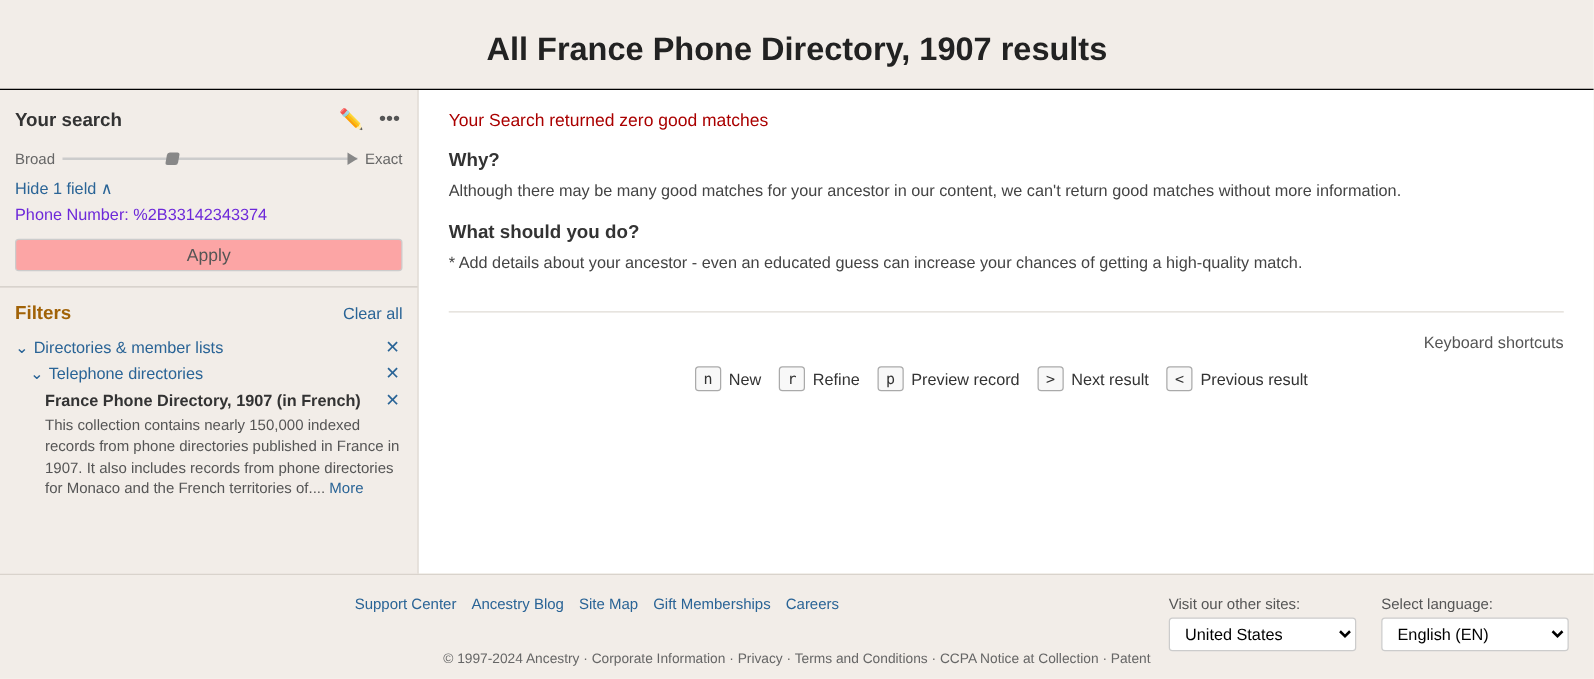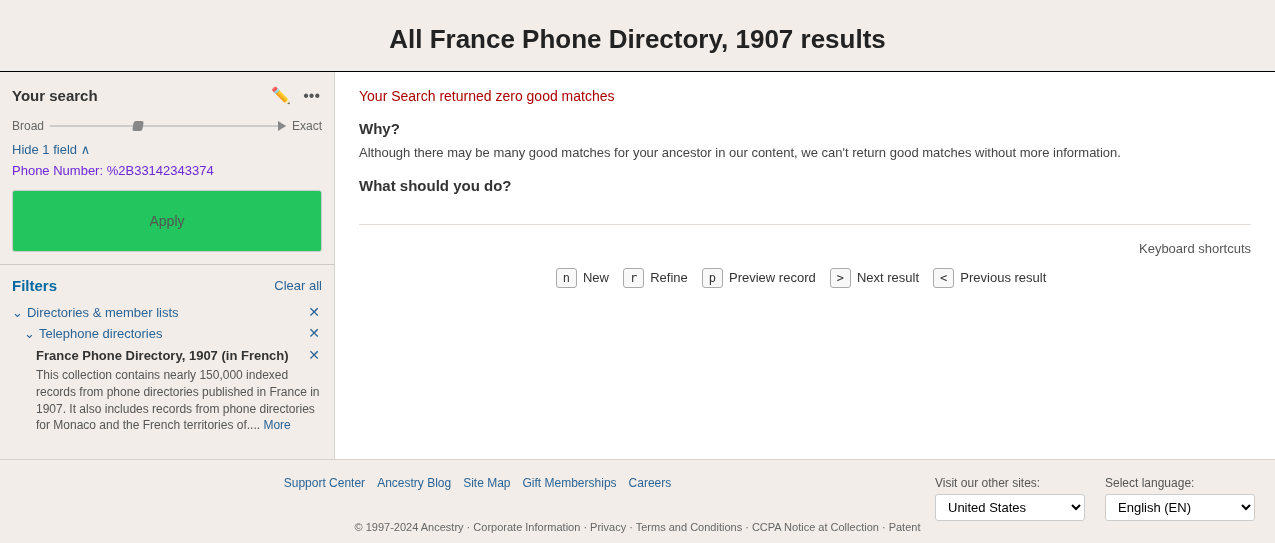--- a/index.html
+++ b/index.html
@@ -85,44 +85,44 @@
     }
     .phone-number-row {
       padding: 0 12px 8px;
       font-size: 13px;
       color: #6d28d9;
     }
     .apply-btn {
       display: block;
       width: calc(100% - 24px);
       margin: 4px 12px 12px;
-      background: #22c55e;
+      background: #fca5a5;
       border: 1px solid #ccc;
       border-radius: 3px;
-      padding: 22px 0;
+      padding: 4px 0;
       text-align: center;
       color: #555;
       font-size: 14px;
       cursor: pointer;
     }
     .sidebar-divider {
       border: none;
       border-top: 1px solid #d0cac4;
       margin: 0 0 8px 0;
     }
     .filters-header {
       display: flex;
       justify-content: space-between;
       align-items: center;
       padding: 4px 12px 8px;
     }
     .filters-title {
       font-size: 15px;
       font-weight: bold;
-      color: #0369a1;
+      color: #a16207;
     }
     .clear-all-link {
       color: #2a6496;
       text-decoration: none;
       font-size: 13px;
       cursor: pointer;
     }
     .filter-item {
       padding: 3px 12px;
       display: flex;
@@ -368,20 +368,21 @@
 
       <div class="zero-matches-msg">Your Search returned zero good matches</div>
 
       <div class="why-section">
         <h3>Why?</h3>
         <p>Although there may be many good matches for your ancestor in our content, we can't return good matches without more information.</p>
       </div>
 
       <div class="what-section">
         <h3>What should you do?</h3>
+        <p>* Add details about your ancestor - even an educated guess can increase your chances of getting a high-quality match.</p>
       </div>
 
       <div class="keyboard-section">
         <div class="keyboard-title">Keyboard shortcuts</div>
         <div class="keyboard-shortcuts">
           <span class="shortcut-key">n</span>
           <span class="shortcut-label">New</span>
           <span class="shortcut-key">r</span>
           <span class="shortcut-label">Refine</span>
           <span class="shortcut-key">p</span>

